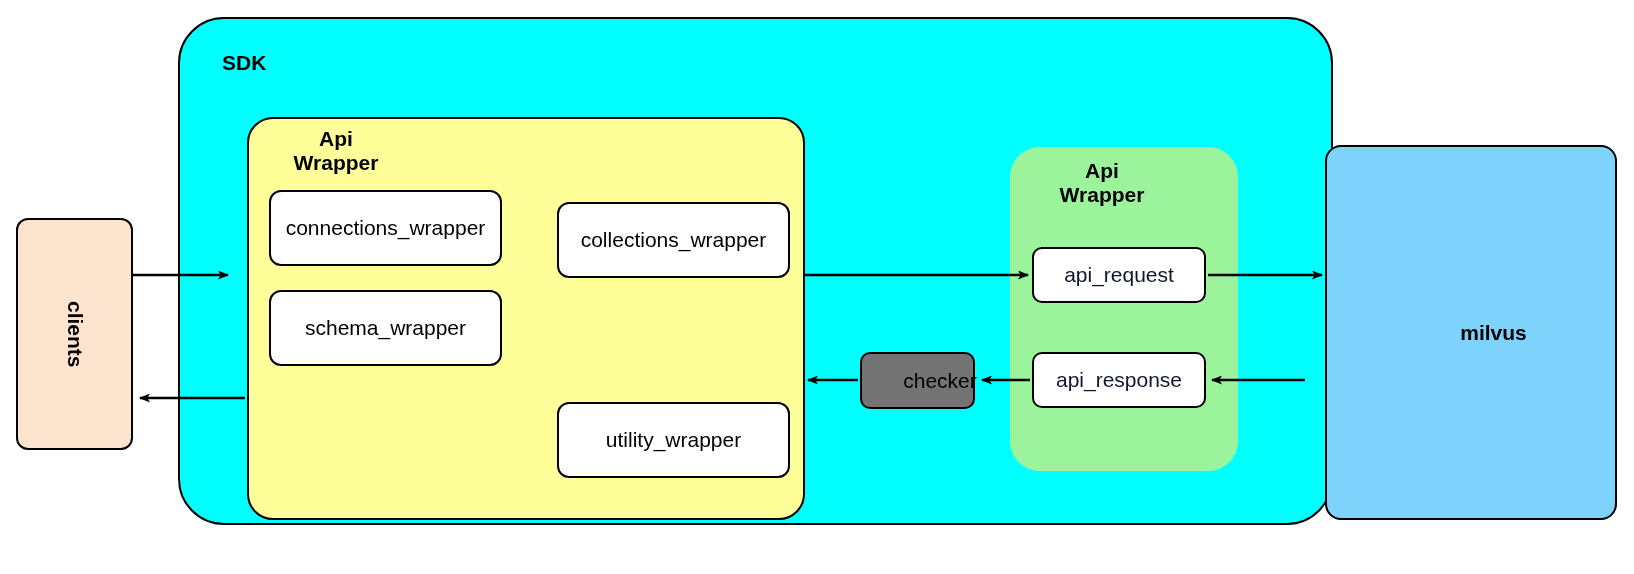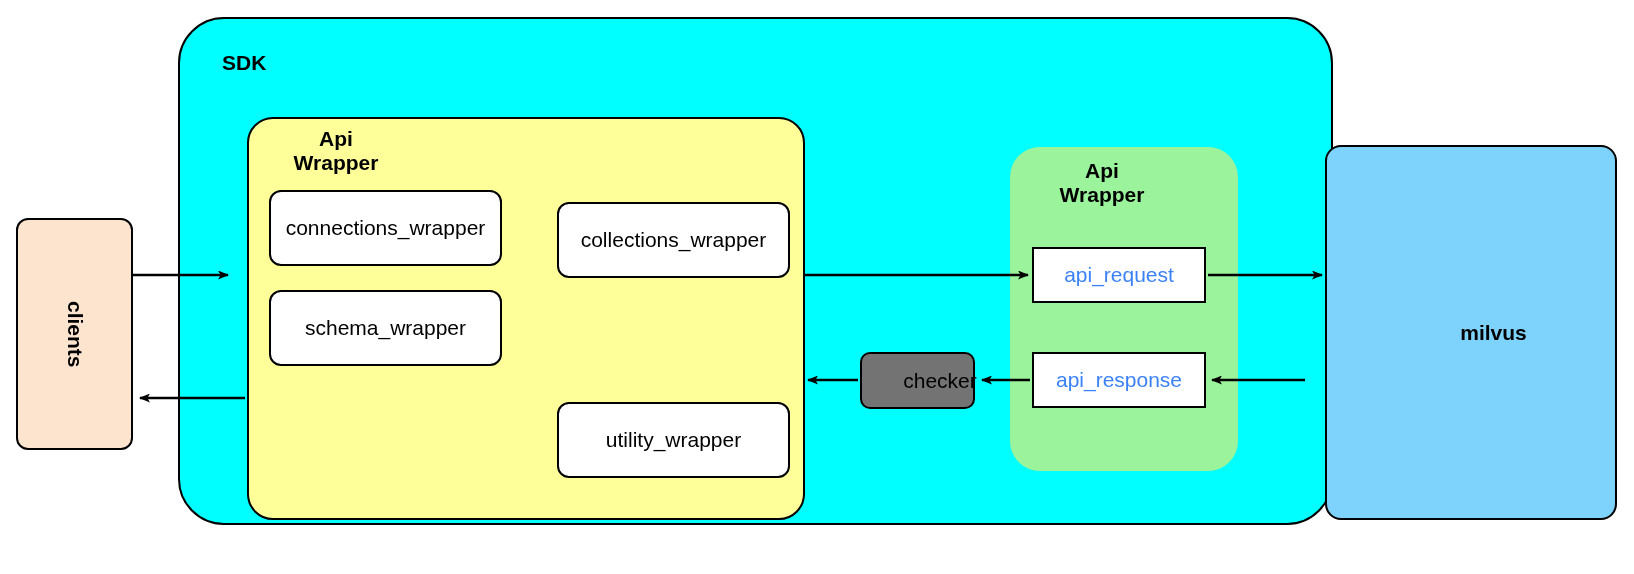--- a/index.html
+++ b/index.html
@@ -68,23 +68,23 @@
     left:1010px;top:147px;width:228px;height:324px;
     background:#99f99a;background:#9bf49b;border-radius:30px;
   }
   #apigateway-title{
     position:absolute;left:12px;top:12px;width:160px;
     font-weight:bold;font-size:21px;color:#000;line-height:1.12;
     text-align:center;
   }
   .gbox{
     position:absolute;left:22px;width:174px;height:56px;
-    background:#ffffff;border:2px solid #000;border-radius:0;
+    background:#ffffff;border:2px solid #000;border-radius:10px;
     display:flex;align-items:center;justify-content:center;
-    font-size:21px;color:#3b82f6;box-sizing:border-box;
+    font-size:21px;color:#0f172a;box-sizing:border-box;
   }
   #api-request{top:100px;}
   #api-response{top:205px;}
 
   
   #milvus{
     left:1325px;top:145px;width:292px;height:375px;
     background:#7dd3fc;border:2px solid #000;border-radius:16px;
     display:flex;align-items:center;justify-content:center;
     font-weight:bold;font-size:21px;color:#000;

